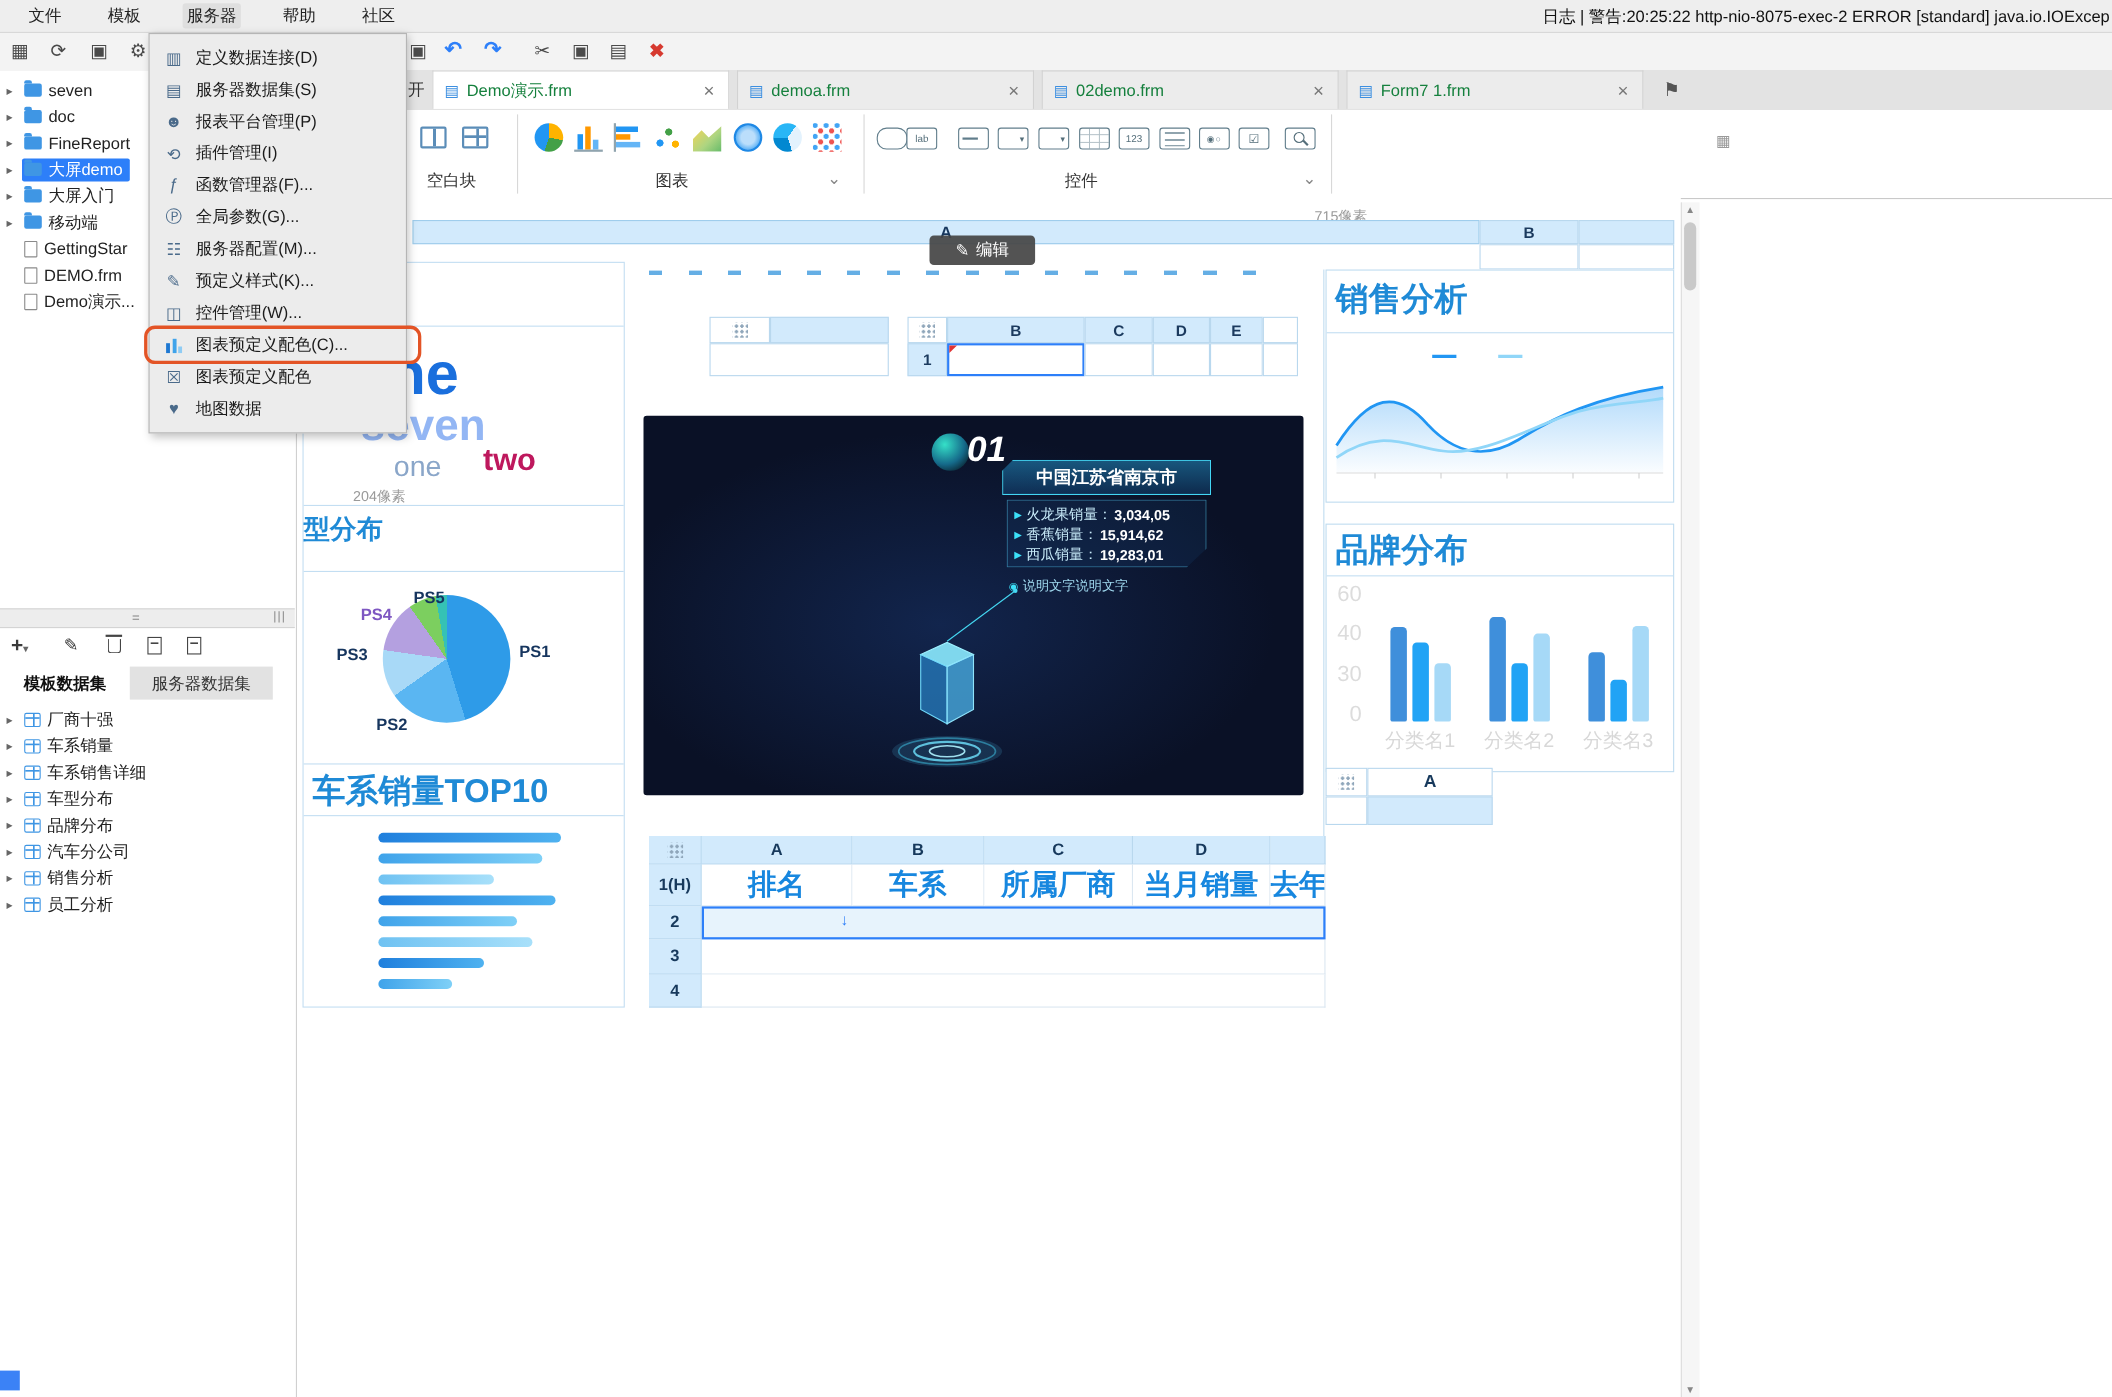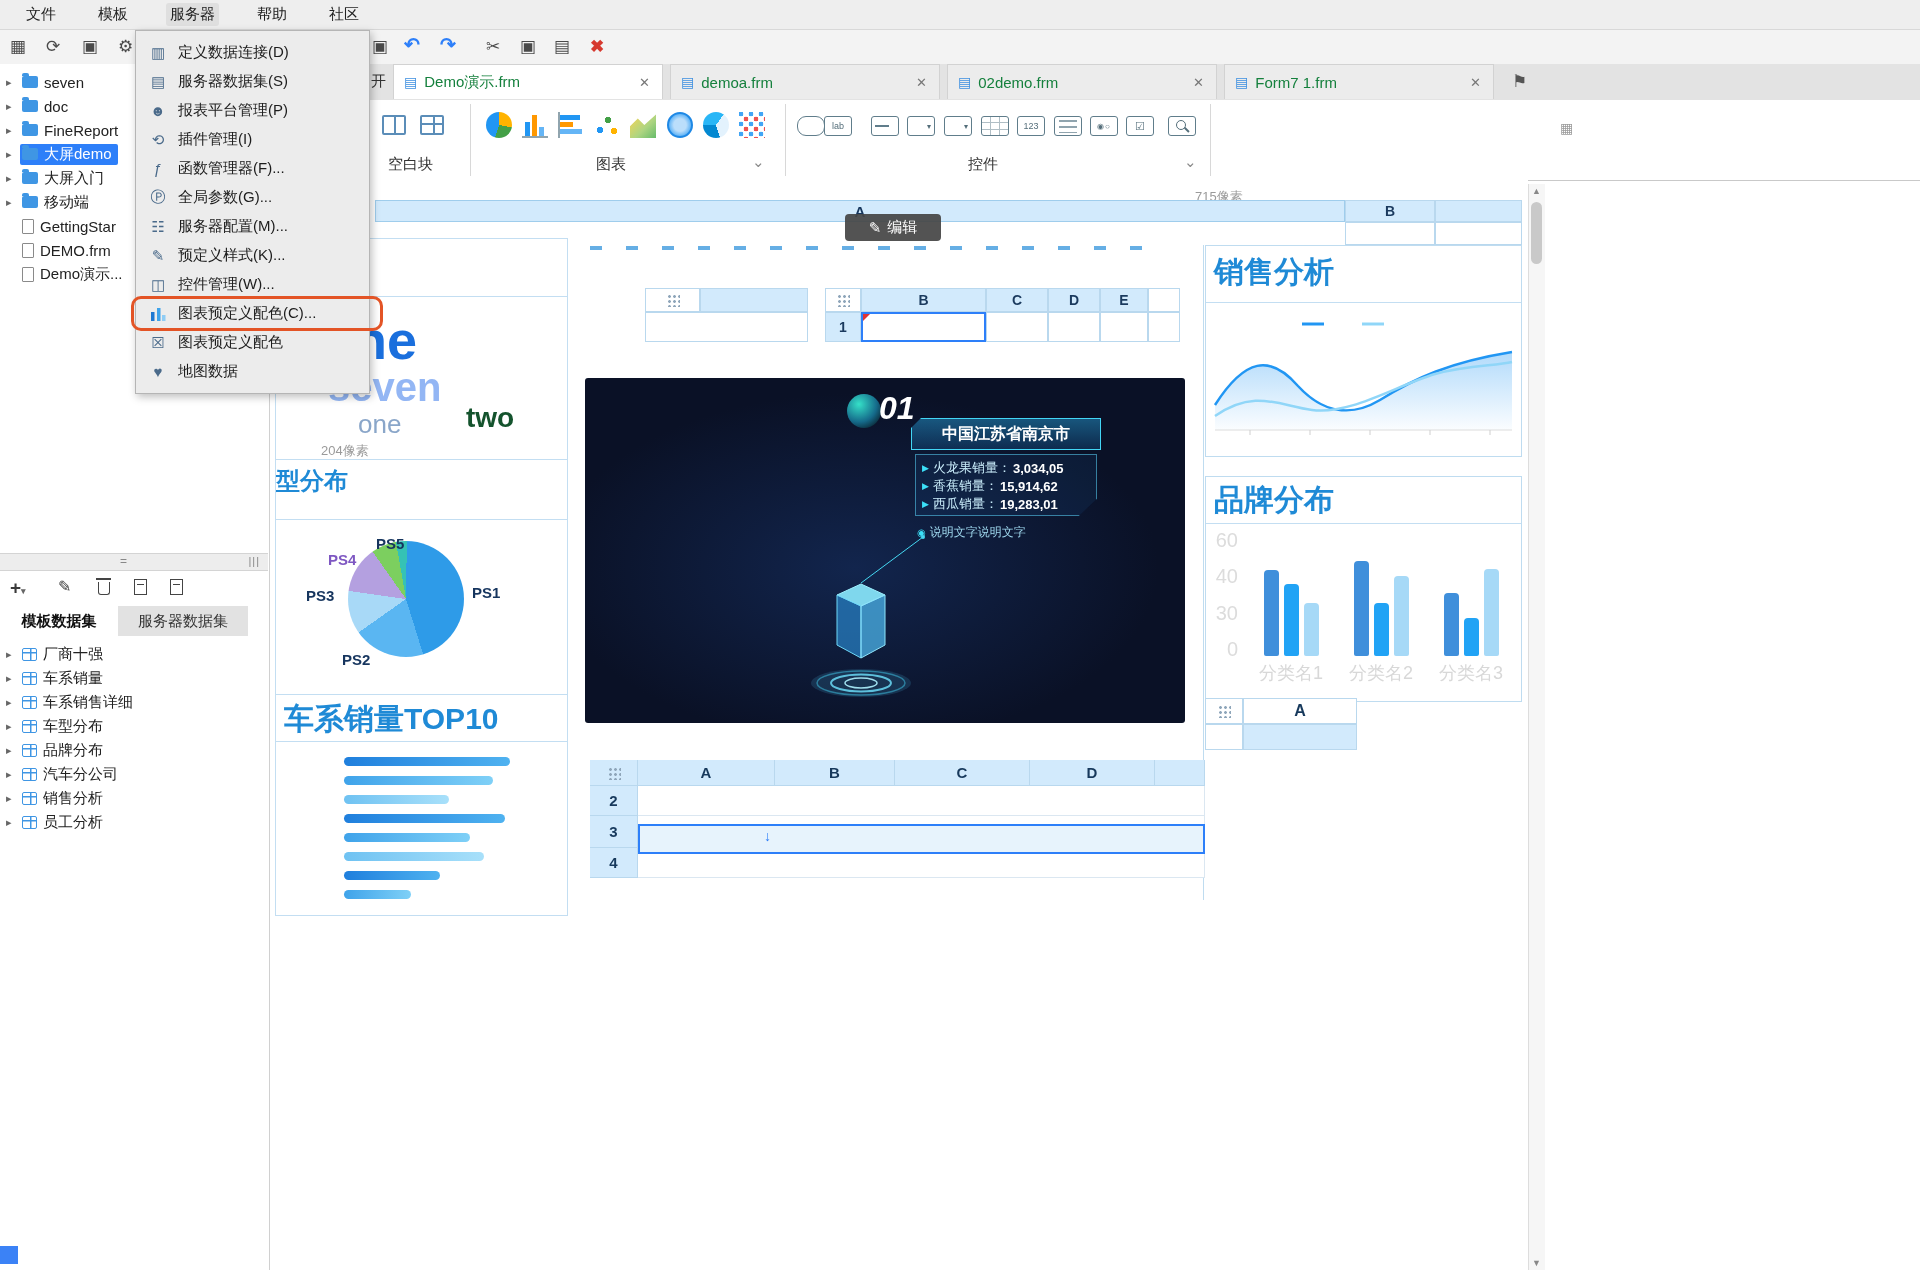--- a/index.html
+++ b/index.html
@@ -197,20 +197,21 @@
 <div id="app">
 
   <header class="menubar">
     <nav class="mb-items">
       <div class="mb-item"><span>文件</span></div>
         <div class="mb-item"><span>模板</span></div>
         <div class="mb-item open"><span>服务器</span></div>
         <div class="mb-item"><span>帮助</span></div>
         <div class="mb-item"><span>社区</span></div>
     </nav>
+    <span class="log-text">日志 | 警告:20:25:22 http-nio-8075-exec-2 ERROR [standard] java.io.IOExcep</span>
   </header>
 
   <div class="toolbar1">
     <span class="tb1" style="left:10px">▦</span>
     <span class="tb1" style="left:46px">⟳</span>
     <span class="tb1" style="left:82px">▣</span>
     <span class="tb1" style="left:118px">⚙</span>
     <span class="tb1" style="left:372px">▣</span>
     <span class="tb1 blue" style="left:404px">↶</span>
     <span class="tb1 blue" style="left:440px">↷</span>
@@ -482,21 +483,21 @@
       <span>编辑</span>
     </div>
     <div class="dash-row"></div>
 
     <div class="left-stack">
       <span class="blue-title" style="left:6px;top:4px;font-size:36px">P10</span>
       <div class="hline" style="top:57px"></div>
       <span class="word" style="left:30px;top:70px;font-size:54px;color:#1a6fdd">nine</span>
       <span class="word" style="left:52px;top:126px;font-size:40px;color:#93b6f4">seven</span>
       <span class="word" style="left:82px;top:170px;font-size:26px;color:#8aa6c9;font-weight:normal">one</span>
-      <span class="word" style="left:190px;top:163px;font-size:28px;color:#14532d">two</span>
+      <span class="word" style="left:163px;top:163px;font-size:28px;color:#be185d">two</span>
       <span class="px-note" style="left:45px;top:203px">204像素</span>
       <div class="hline" style="top:220px"></div>
       <span class="blue-title" style="left:0;top:226px;font-size:24px">型分布</span>
       <div class="hline" style="top:280px"></div>
       <div class="pie"></div>
       <span class="pie-lab" style="left:100px;top:296px">PS5</span>
       <span class="pie-lab" style="left:52px;top:312px;color:#7e57c2">PS4</span>
       <span class="pie-lab" style="left:30px;top:348px">PS3</span>
       <span class="pie-lab" style="left:196px;top:345px">PS1</span>
       <span class="pie-lab" style="left:66px;top:412px">PS2</span>
@@ -682,20 +683,40 @@
           </div>
         <div class="mt-cell mt-hdr" style="width:135px;height:26px">
             <span>C</span>
           </div>
         <div class="mt-cell mt-hdr" style="width:125px;height:26px">
             <span>D</span>
           </div>
         <div class="mt-cell mt-hdr" style="width:50px;height:26px"></div>
       </div>
       <div class="mt-row">
+        <div class="mt-cell mt-hdr" style="width:48px;height:38px">
+            <span>1(H)</span>
+          </div>
+        <div class="mt-cell" style="width:137px;height:38px">
+            <span class="big-blue">排名</span>
+          </div>
+        <div class="mt-cell" style="width:120px;height:38px">
+            <span class="big-blue">车系</span>
+          </div>
+        <div class="mt-cell" style="width:135px;height:38px">
+            <span class="big-blue">所属厂商</span>
+          </div>
+        <div class="mt-cell" style="width:125px;height:38px">
+            <span class="big-blue">当月销量</span>
+          </div>
+        <div class="mt-cell" style="width:50px;height:38px;justify-content:flex-start">
+            <span class="big-blue">去年</span>
+          </div>
+      </div>
+      <div class="mt-row">
         <div class="mt-cell mt-hdr" style="width:48px;height:30px">
             <span>2</span>
           </div>
         <div class="mt-cell" style="width:567px;height:30px"></div>
       </div>
       <div class="mt-row">
         <div class="mt-cell mt-hdr" style="width:48px;height:32px">
             <span>3</span>
           </div>
         <div class="mt-cell" style="width:567px;height:32px"></div>

